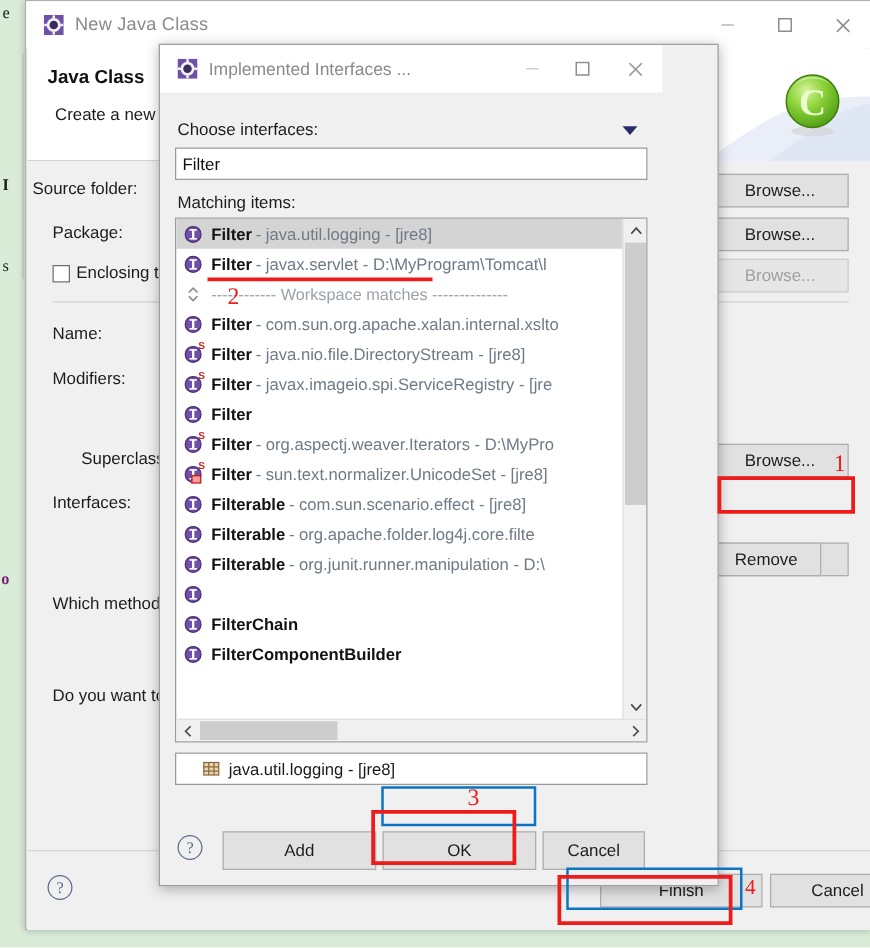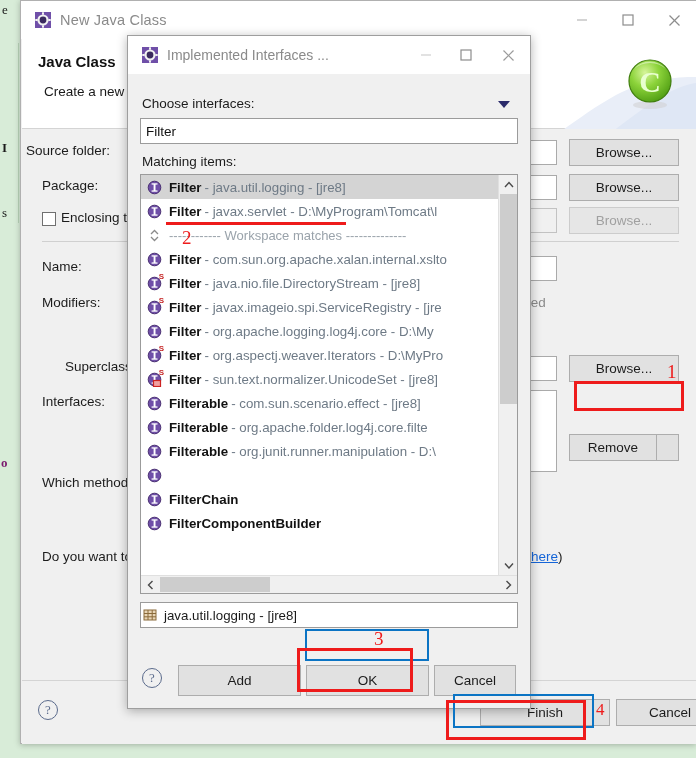--- a/index.html
+++ b/index.html
@@ -122,21 +122,21 @@
   .help-circ {
     position: absolute; width: 20px; height: 20px; border-radius: 50%;
     border: 1.6px solid #5b6b8c; color: #5b6b8c;
     font-size: 13px; display: flex; align-items: center; justify-content: center;
     font-family: "Liberation Serif", serif;
   }
 
   
   .dlg {
     position: absolute; left: 127px; top: 35px;
-    width: 404px; height: 674px;
+    width: 448px; height: 674px;
     background: #f0f0f0; border: 1px solid #9e9e9e;
     box-shadow: 0 2px 10px rgba(0,0,0,0.3);
   }
   .dlg-title {
     position: absolute; left: 0; top: 0; width: 402px; height: 38px;
     background: #ffffff; display: flex; align-items: center;
   }
   .dlg-title-text { font-size: 14px; color: #8a8a8a; }
   .dlg-body { position: absolute; left: 0; top: 38px; width: 402px; bottom: 0; }
   .lbl { position: absolute; font-size: 13.5px; color: #1c1c1c; }
@@ -202,21 +202,21 @@
     position: absolute; top: 0; width: 18px; height: 17px;
     display: flex; align-items: center; justify-content: center;
     color: #4a4a4a; font-size: 10px;
   }
   .hs-thumb {
     position: absolute; top: 1px; height: 15px; background: #cdcdcd;
   }
 
   .selbox {
     position: absolute; background: #ffffff; border: 1px solid #9b9b9b;
-    height: 26px; display: flex; align-items: center; padding-left: 2px;
+    height: 26px; display: flex; align-items: center; padding-left: 21px;
     font-size: 13.3px; color: #1a1a1a;
   }
   .pkg-ico {
     width: 14px; height: 14px; margin-right: 7px; flex: 0 0 auto;
   }
 
   
   .annot-box {
     position: absolute; border: 3px solid #ee1b1b; pointer-events: none;
   }
@@ -467,21 +467,20 @@
               <span class="mrest">- javax.imageio.spi.ServiceRegistry - [jre</span>
             </div>
             <div class="mrow">
               <span class="ico-iface"><svg viewBox="0 0 15 15" width="15" height="15">
                   <circle cx="7.5" cy="7.5" r="6.3" fill="#6f4fa8" stroke="#4a3072" stroke-width="1"></circle>
                   <rect x="6.6" y="4" width="1.9" height="7" fill="#ffffff"></rect>
                   <rect x="4.6" y="3.3" width="5.9" height="1.3" fill="#ffffff"></rect>
                   <rect x="4.6" y="10.4" width="5.9" height="1.3" fill="#ffffff"></rect>
                 </svg></span>
               <span class="mname">Filter</span>
-              <span class="mrest">- org.apache.logging.log4j.core - D:\My</span>
             </div>
             <div class="mrow">
               <span class="ico-iface"><svg viewBox="0 0 15 15" width="15" height="15">
                   <circle cx="7.5" cy="7.5" r="6.3" fill="#6f4fa8" stroke="#4a3072" stroke-width="1"></circle>
                   <rect x="6.6" y="4" width="1.9" height="7" fill="#ffffff"></rect>
                   <rect x="4.6" y="3.3" width="5.9" height="1.3" fill="#ffffff"></rect>
                   <rect x="4.6" y="10.4" width="5.9" height="1.3" fill="#ffffff"></rect>
                 </svg><span class="sup-s">S</span></span>
               <span class="mname">Filter</span>
               <span class="mrest">- org.aspectj.weaver.Iterators - D:\MyPro</span>

